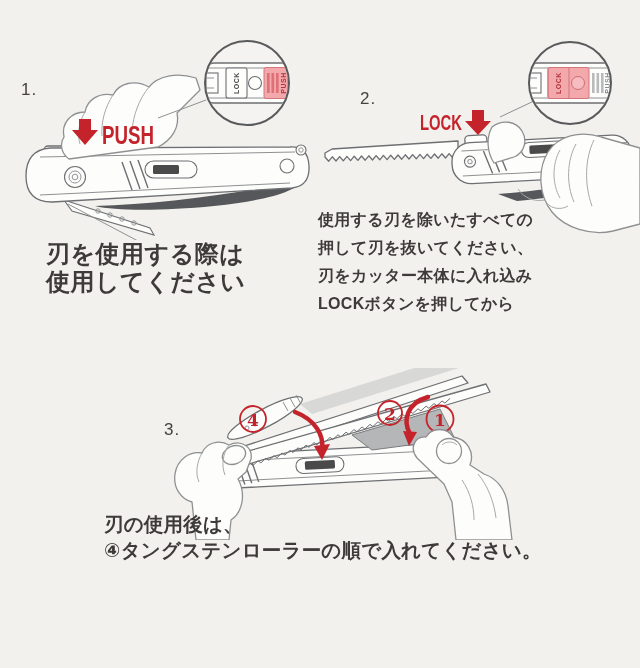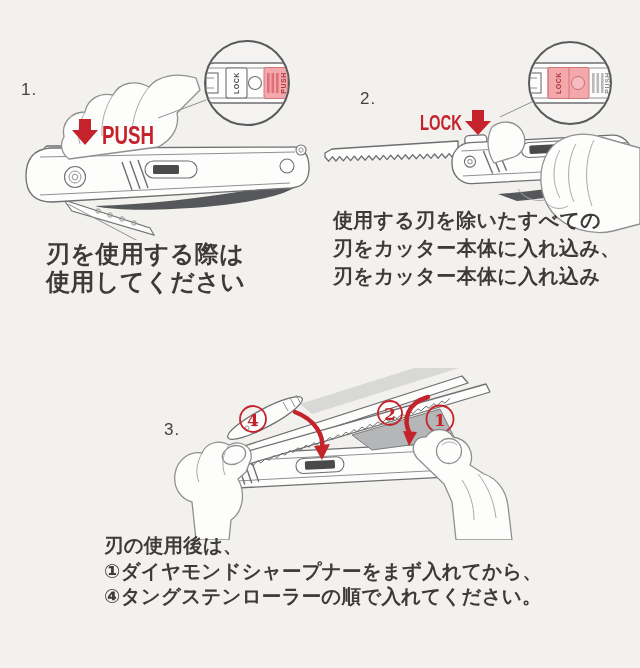--- a/index.html
+++ b/index.html
@@ -4,22 +4,22 @@
 <style>
   html,body{margin:0;padding:0;background:#e8e7e3}
   .stage{position:relative;width:640px;height:668px;overflow:hidden;
          background:var(--c-paper,#f2f1ed);
          font-family:"Liberation Sans","DejaVu Sans",sans-serif}
   .stage svg{position:absolute;display:block}
   .stepnum{position:absolute;font-size:17px;color:#45423f;letter-spacing:1px}
   .caption{position:absolute;color:var(--c-ink,#3d3a39);font-weight:700}
   .caption div{white-space:nowrap}
   #cap1{left:46px;top:240px;font-size:24px;line-height:28px;letter-spacing:.5px}
-  #cap2{left:333px;top:206px;font-size:20px;line-height:28px;letter-spacing:.3px}
-  #cap3{left:104px;top:533px;font-size:19.5px;line-height:25.5px;letter-spacing:.2px}
+  #cap2{left:318px;top:206px;font-size:16px;line-height:28px;letter-spacing:.3px}
+  #cap3{left:104px;top:512px;font-size:19.5px;line-height:25.5px;letter-spacing:.2px}
 
   
   .part{fill:#fdfdfc;stroke:#6e6f72;stroke-width:1.3;stroke-linejoin:round}
   .part2{fill:#fdfdfc;stroke:#6e6f72;stroke-width:1.1}
   .part3{fill:none;stroke:#94959780;stroke:#949597;stroke-width:1}
   .badge{fill:#4a4a4b}
   .thin{fill:none;stroke:#8f9092;stroke-width:1}
   .hatch{fill:none;stroke:#6e6f72;stroke-width:1.4}
   .teeth{fill:none;stroke:#6e6f72;stroke-width:1}
   .shadow{fill:var(--c-shadow,#56575a)}
@@ -240,23 +240,23 @@
     </g>
   </svg>
 
   <div class="caption" id="cap1">
     <div>刃を使用する際は</div>
     <div>使用してください</div>
   </div>
 
   <div class="caption" id="cap2">
     <div>使用する刃を除いたすべての</div>
-    <div>刃をカッター本体に入れ込み、</div>
+    <div>押して刃を抜いてください、</div>
     <div>刃をカッター本体に入れ込み</div>
+    <div>LOCKボタンを押してから</div>
   </div>
 
   <div class="caption" id="cap3">
     <div>刃の使用後は、</div>
-    <div>①ダイヤモンドシャープナーをまず入れてから、</div>
     <div>④タングステンローラーの順で入れてください。</div>
   </div>
 
 </div>
 
 </body></html>

